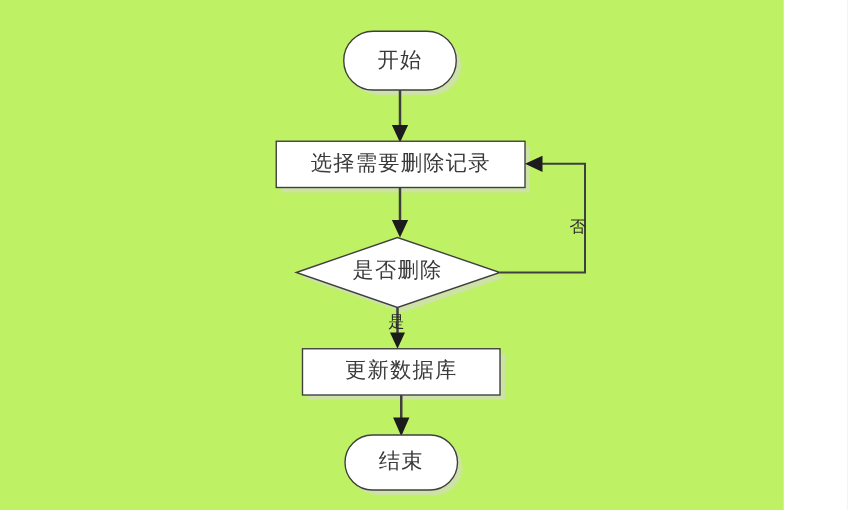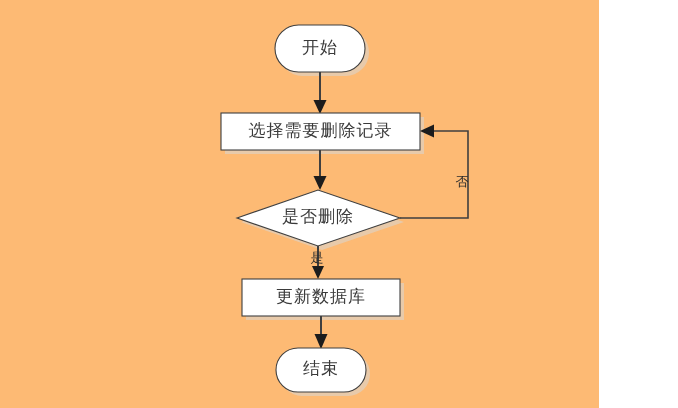--- a/index.html
+++ b/index.html
@@ -7,22 +7,23 @@
     padding: 0;
     background: #ffffff;
   }
   body {
     font-family: "Liberation Serif", "DejaVu Serif", serif;
   }
   #canvas {
     position: relative;
     width: 599px;
     height: 408px;
-    background: #fdba74;
+    background: #bef264;
     overflow: hidden;
+    padding-left: 28px;
   }
   svg.flow {
     position: absolute;
     left: 0;
     top: 0;
     width: 678px;
     height: 408px;
   }
   .node-text {
     font-family: "Liberation Serif", "DejaVu Serif", serif;

